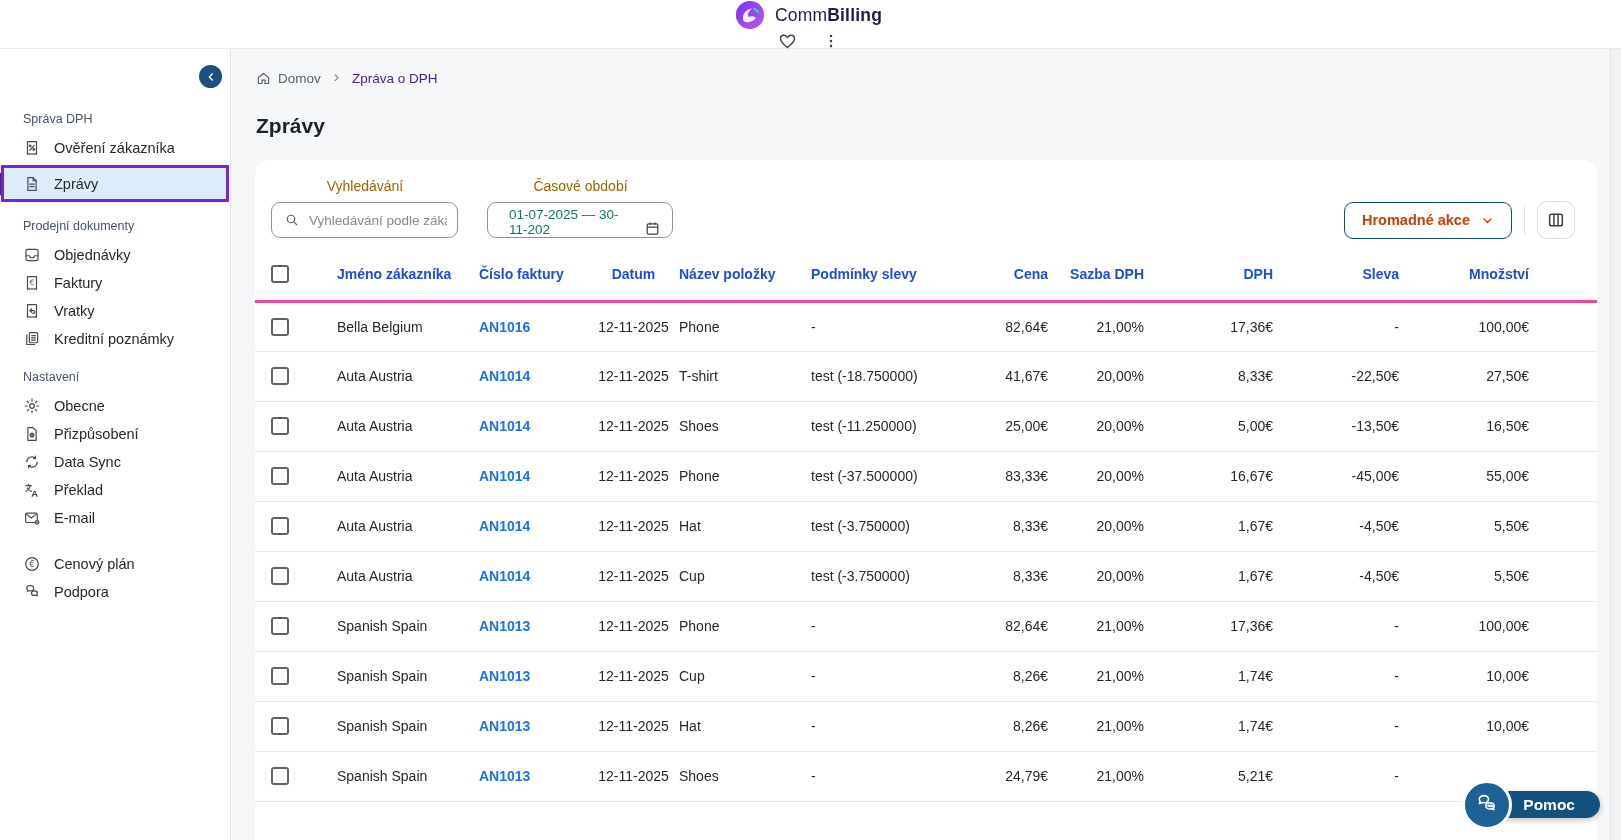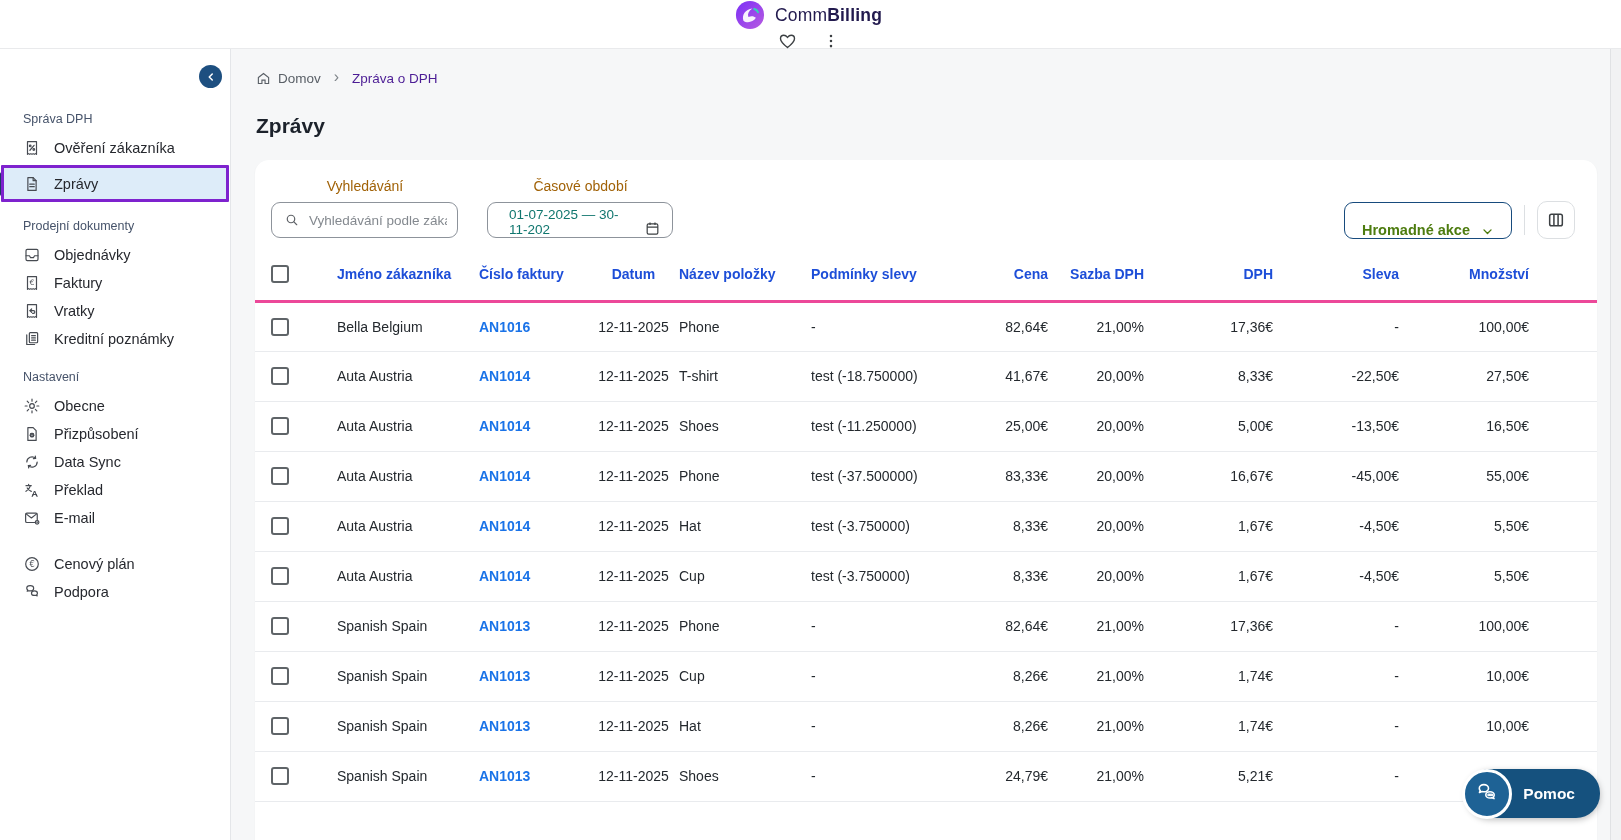--- a/index.html
+++ b/index.html
@@ -70,22 +70,22 @@
   .finput {
     height:36px; border:1px solid #8d939b; border-radius:9px; display:flex;
     align-items:center; background:#fff; cursor:text;
   }
   .search-input { width:187px; padding:0 10px 0 12px; gap:9px; color:#6b7076; }
   .search-input .ph { font-size:13.5px; color:#84898f; white-space:nowrap; overflow:hidden; }
   .date-input { width:186px; padding:0 11px 0 21px; justify-content:space-between; gap:8px; font-size:13.5px; color:#0f766e; cursor:pointer;align-items:flex-end; }
   .filters-right { margin-left:auto; display:flex; align-items:center; gap:12px; margin-top:24px; }
   .bulk-btn {
     height:37px; padding:0 17px; border:1px solid #174b7d; border-radius:9px; background:#fff;
-    color:#4d7c0f; font-weight:700; font-size:14.5px; font-family:inherit;
-    display:flex; align-items:flex-end; gap:11px; cursor:pointer;
+    color:#c2410c; font-weight:700; font-size:14.5px; font-family:inherit;
+    display:flex; align-items:center; gap:11px; cursor:pointer;
   }
   .vdiv { width:1px; height:30px; background:#dcdfe2; }
   .cols-btn {
     width:38px; height:38px; border:1px solid #dcdfe2; border-radius:10px; background:#fff;
     color:#3c4043; display:flex; align-items:center; justify-content:center; cursor:pointer;
   }
 
   
   table { width:100%; border-collapse:collapse; table-layout:fixed; margin-top:9px; font-size:14px; color:#24292e; }
   thead th { height:53px; font-size:14px; font-weight:700; color:#1d4ed8; border-bottom:3px solid #ec4899; padding:0; }
@@ -94,21 +94,21 @@
   th.lastcol, td.lastcol { padding-right:68px; text-align:right; }
   .cbcell { padding-left:16px !important; text-align:left; }
   .checkbox {
     width:18px; height:18px; border:2px solid #5f6468; border-radius:3px;
     display:inline-block; background:#fff; cursor:pointer; vertical-align:middle;
   }
   .link { color:#1a73e8; font-weight:600; cursor:pointer; text-decoration:none; }
 
   
   .help-btn {
-    position:absolute; right:21px; bottom:22px; height:49px; background:#15517e; border:none;
+    position:absolute; right:21px; bottom:22px; height:27px; background:#15517e; border:none;
     border-radius:24px; color:#fff; font-size:15.5px; font-weight:700; font-family:inherit;
     padding:0 25px 0 57px; display:flex; align-items:center; cursor:pointer; z-index:50;
     box-shadow:0 2px 6px rgba(0,0,0,.25);
   }
   .help-circle {
     position:absolute; left:-4px; top:50%; transform:translateY(-50%); width:50px; height:50px;
     border-radius:50%; background:#1e6295; border:3px solid #fff;
     display:flex; align-items:center; justify-content:center;
   }
 

